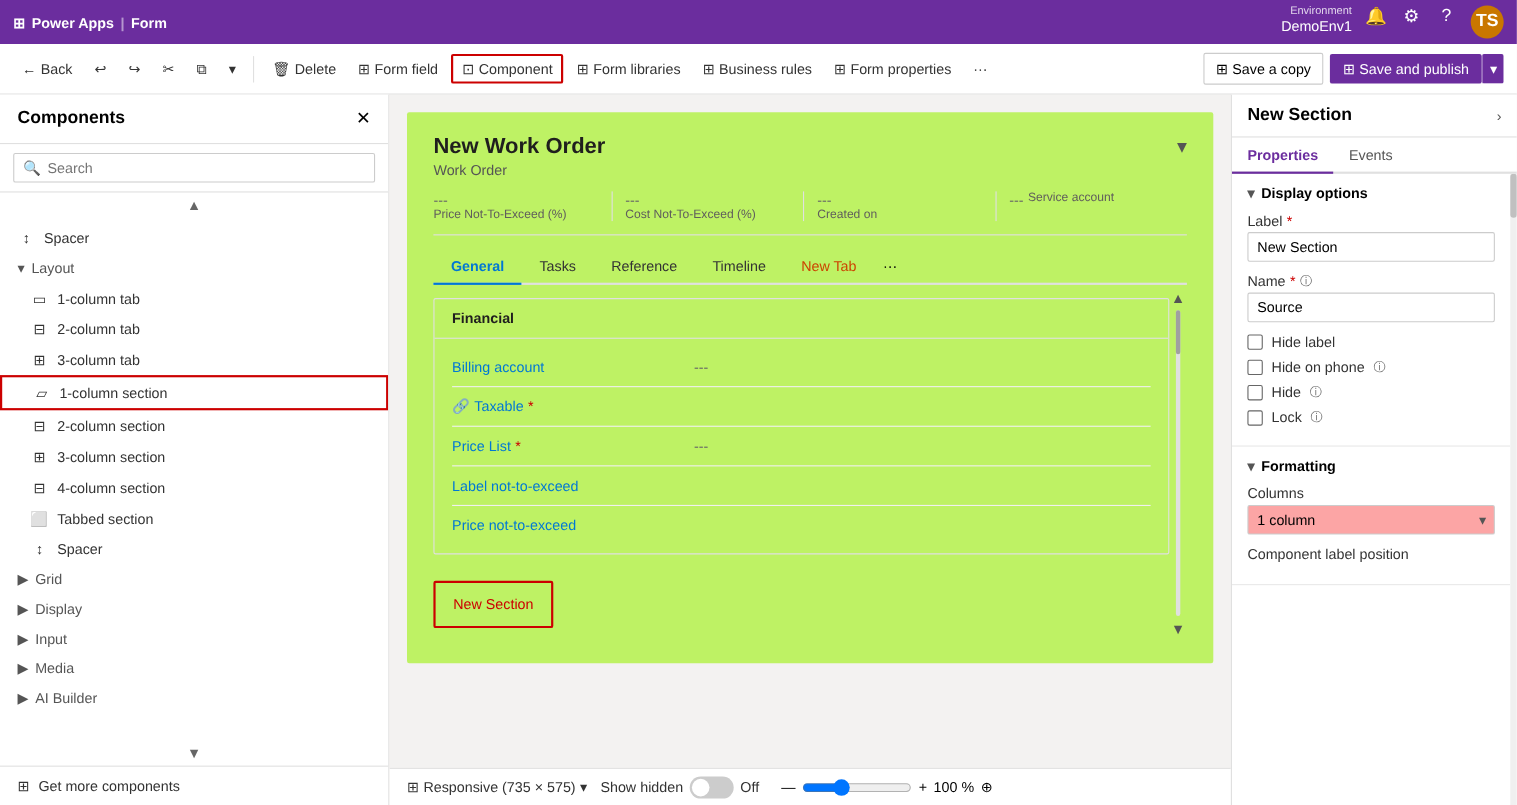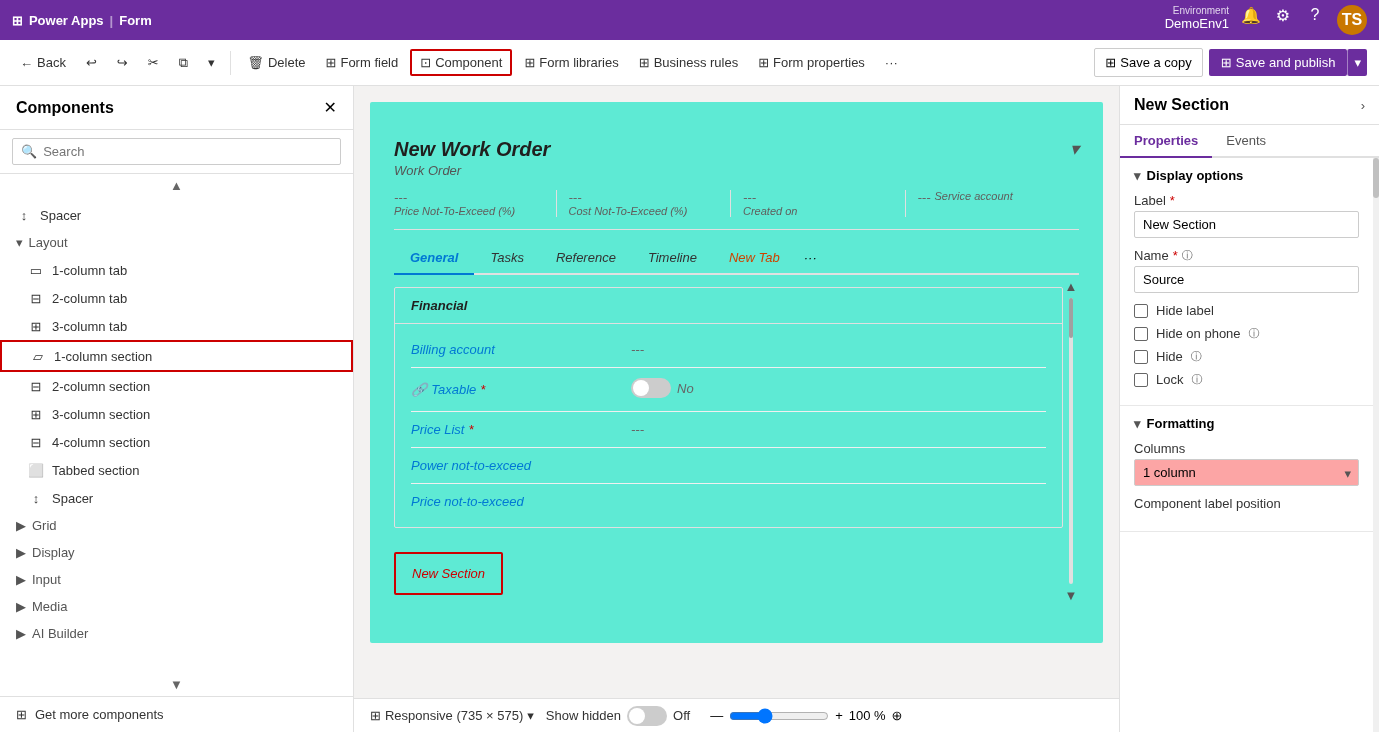--- a/index.html
+++ b/index.html
@@ -49,21 +49,21 @@
     .sidebar-item {
       display: flex; align-items: center; gap: 8px; padding: 6px 16px;
       cursor: pointer; color: #333;
     }
     .sidebar-section-header {
       display: flex; align-items: center; gap: 6px; padding: 6px 16px;
       cursor: pointer; color: #555; font-weight: 500;
     }
     .item-icon { width: 16px; height: 16px; display: flex; align-items: center; justify-content: center; flex-shrink: 0; }
     .form-area { flex: 1; overflow: auto; background: #f3f2f1; padding: 16px; }
-    .form-card { background: #5eead4; border-radius: 2px; padding: 36px 24px; margin-bottom: 12px; font-style: italic; }
+    .form-card { background: #bef264; border-radius: 2px; padding: 20px 24px; margin-bottom: 12px; }
     .form-title { font-size: 20px; font-weight: 600; color: #201f1e; margin-bottom: 2px; }
     .form-subtitle { font-size: 13px; color: #555; margin-bottom: 12px; }
     .form-header-fields { display: flex; gap: 0; border-bottom: 1px solid #e0e0e0; padding-bottom: 12px; margin-bottom: 12px; }
     .form-header-field { flex: 1; padding: 0 12px; border-right: 1px solid #e0e0e0; }
     .form-header-field:first-child { padding-left: 0; }
     .form-header-field:last-child { border-right: none; display: flex; align-items: flex-start; gap: 4px; }
     .field-dashes { color: #666; font-size: 13px; }
     .field-label { font-size: 11px; color: #605e5c; }
 
     .tabs-bar { display: flex; align-items: center; gap: 0; border-bottom: 2px solid #e0e0e0; margin-bottom: 0; }
@@ -354,39 +354,31 @@
                       <span>Billing account</span>
                     </div>
                     <div class="field-value">---</div>
                   </div>
                   <div class="field-row">
                     <div class="field-name">
                       <span style="color:#555">🔗</span>
                       <span>Taxable</span>
                       <span class="field-required">*</span>
                     </div>
-                    <div class="field-value">
-                      <div class="toggle-off">
-                        <div class="toggle">
-                          <div class="toggle-knob"></div>
-                        </div>
-                        <span>No</span>
-                      </div>
-                    </div>
                   </div>
                   <div class="field-row">
                     <div class="field-name">
                       <span>Price List</span>
                       <span class="field-required">*</span>
                     </div>
                     <div class="field-value">---</div>
                   </div>
                   <div class="field-row">
                     <div class="field-name">
-                      <span>Power not-to-exceed</span>
+                      <span>Label not-to-exceed</span>
                     </div>
                     <div class="field-value"></div>
                   </div>
                   <div class="field-row">
                     <div class="field-name">
                       <span>Price not-to-exceed</span>
                     </div>
                     <div class="field-value"></div>
                   </div>
                 </div>

